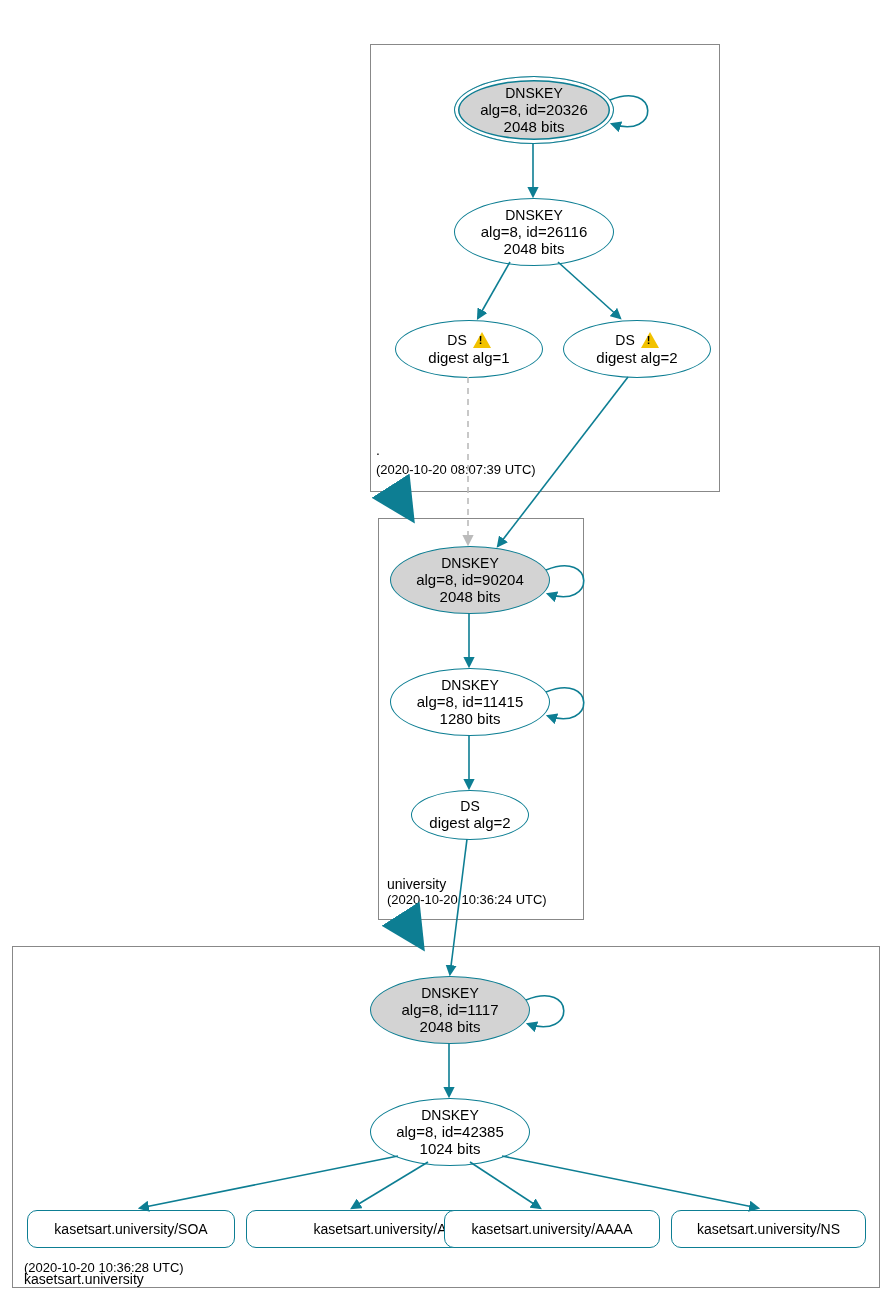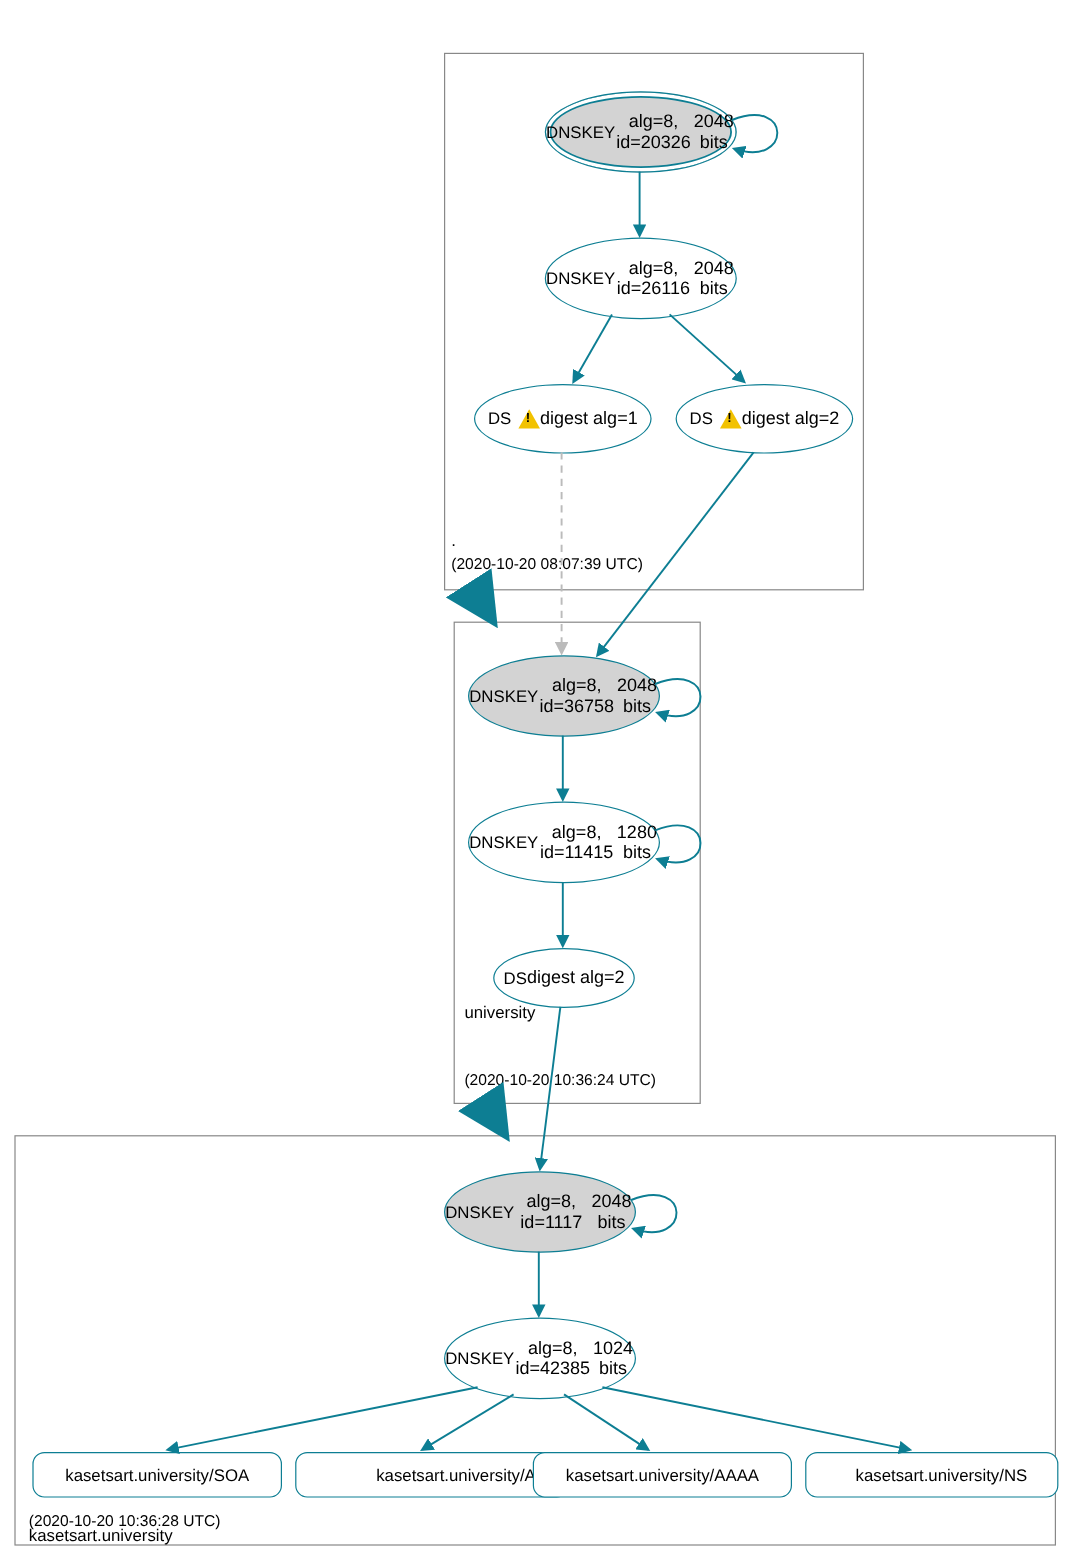--- a/index.html
+++ b/index.html
@@ -25,21 +25,21 @@
     position: absolute;
     font-size: 13px;
     color: #000;
   }
   .node {
     position: absolute;
     border: 1.5px solid #0d7e93;
     background: #fff;
     text-align: center;
     display: flex;
-    flex-direction: row;
+    flex-direction: column;
     justify-content: center;
     align-items: center;
     line-height: 1.15;
   }
   .node.ellipse {
     border-radius: 50%;
   }
   .node.rect {
     border-radius: 10px;
     align-items: center;
@@ -89,21 +89,21 @@
   }
 </style>
 </head>
 <body>
 
 <div class="zone-box" style="left:370px; top:44px; width:348px; height:446px;"></div>
 <div class="zone-label" style="left:376px; top:442px;">.</div>
 <div class="zone-timestamp" style="left:376px; top:462px;">(2020-10-20 08:07:39 UTC)</div>
 
 <div class="zone-box" style="left:378px; top:518px; width:204px; height:400px;"></div>
-<div class="zone-label" style="left:387px; top:835px;">university</div>
+<div class="zone-label" style="left:387px; top:876px;">university</div>
 <div class="zone-timestamp" style="left:387px; top:892px;">(2020-10-20 10:36:24 UTC)</div>
 
 <div class="zone-box" style="left:12px; top:946px; width:866px; height:340px;"></div>
 <div class="zone-label" style="left:24px; top:1240px;margin-top:31px;">kasetsart.university</div>
 <div class="zone-timestamp" style="left:24px; top:1260px;">(2020-10-20 10:36:28 UTC)</div>
 
 <div class="node ellipse gray double" style="left:454px; top:76px; width:158px; height:66px;">
   <span class="node-title">DNSKEY</span>
   <span class="node-sub">alg=8, id=20326</span>
   <span class="node-sub">2048 bits</span>
@@ -124,21 +124,21 @@
 
 <div class="node ellipse" style="left:563px; top:320px; width:146px; height:56px;">
   <span class="node-title">
     <span>DS</span><span class="warn-icon"></span>
   </span>
   <span class="node-sub">digest alg=2</span>
 </div>
 
 <div class="node ellipse gray" style="left:390px; top:546px; width:158px; height:66px;">
   <span class="node-title">DNSKEY</span>
-  <span class="node-sub">alg=8, id=36758</span>
+  <span class="node-sub">alg=8, id=90204</span>
   <span class="node-sub">2048 bits</span>
 </div>
 
 <div class="node ellipse" style="left:390px; top:668px; width:158px; height:66px;">
   <span class="node-title">DNSKEY</span>
   <span class="node-sub">alg=8, id=11415</span>
   <span class="node-sub">1280 bits</span>
 </div>
 
 <div class="node ellipse" style="left:411px; top:790px; width:116px; height:48px;">
@@ -160,21 +160,21 @@
 
 <div class="node rect" style="left:27px; top:1210px; width:206px; height:36px;">
   <span class="node-title">kasetsart.university/SOA</span>
 </div>
 <div class="node rect" style="left:246px; top:1210px; width:186px; height:36px;padding-left:40px;">
   <span class="node-title">kasetsart.university/A</span>
 </div>
 <div class="node rect" style="left:444px; top:1210px; width:214px; height:36px;">
   <span class="node-title">kasetsart.university/AAAA</span>
 </div>
-<div class="node rect" style="left:671px; top:1210px; width:193px; height:36px;padding-left:16px;">
+<div class="node rect" style="left:671px; top:1210px; width:193px; height:36px;">
   <span class="node-title">kasetsart.university/NS</span>
 </div>
 
 <svg class="edges">
   <defs>
     <marker id="arrow" viewBox="0 0 10 10" refX="8" refY="5" markerWidth="7" markerHeight="7" orient="auto-start-reverse">
       <path d="M 0 0 L 10 5 L 0 10 z" fill="#0d7e93"></path>
     </marker>
     <marker id="arrow-big" viewBox="0 0 10 10" refX="8" refY="5" markerWidth="9" markerHeight="9" orient="auto-start-reverse">
       <path d="M 0 0 L 10 5 L 0 10 z" fill="#0d7e93"></path>

